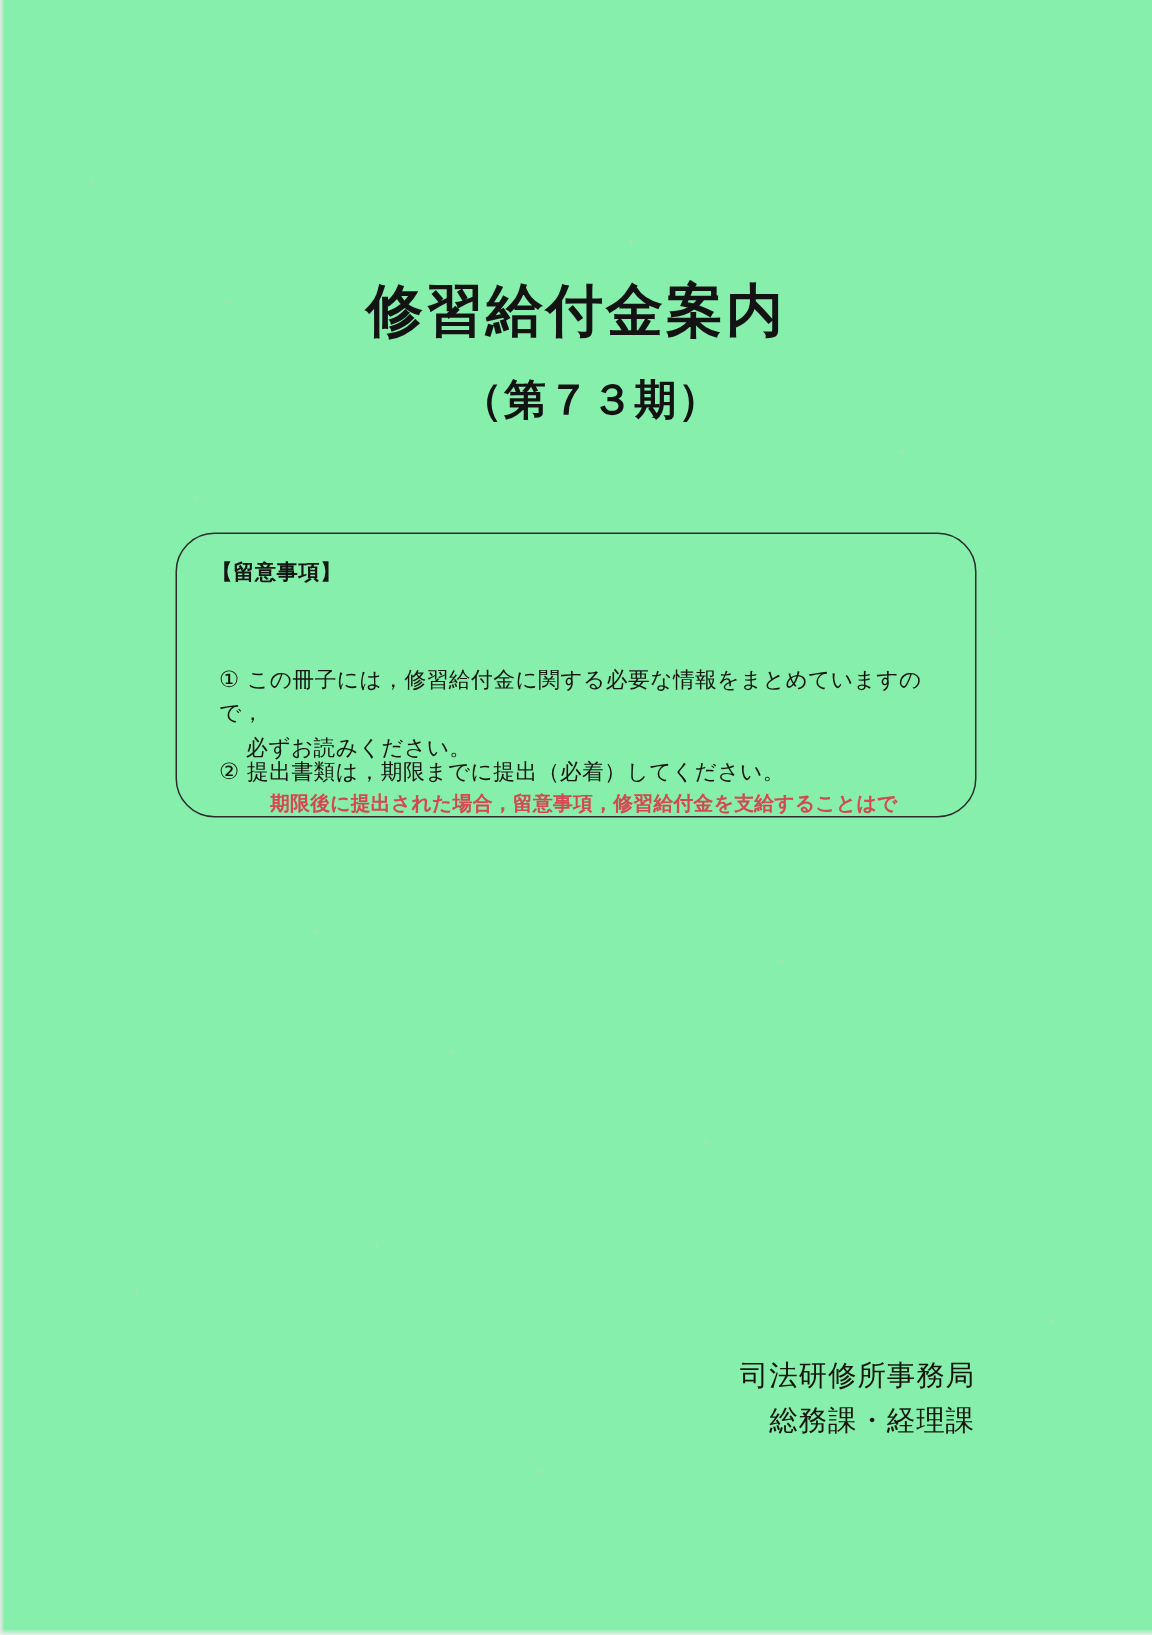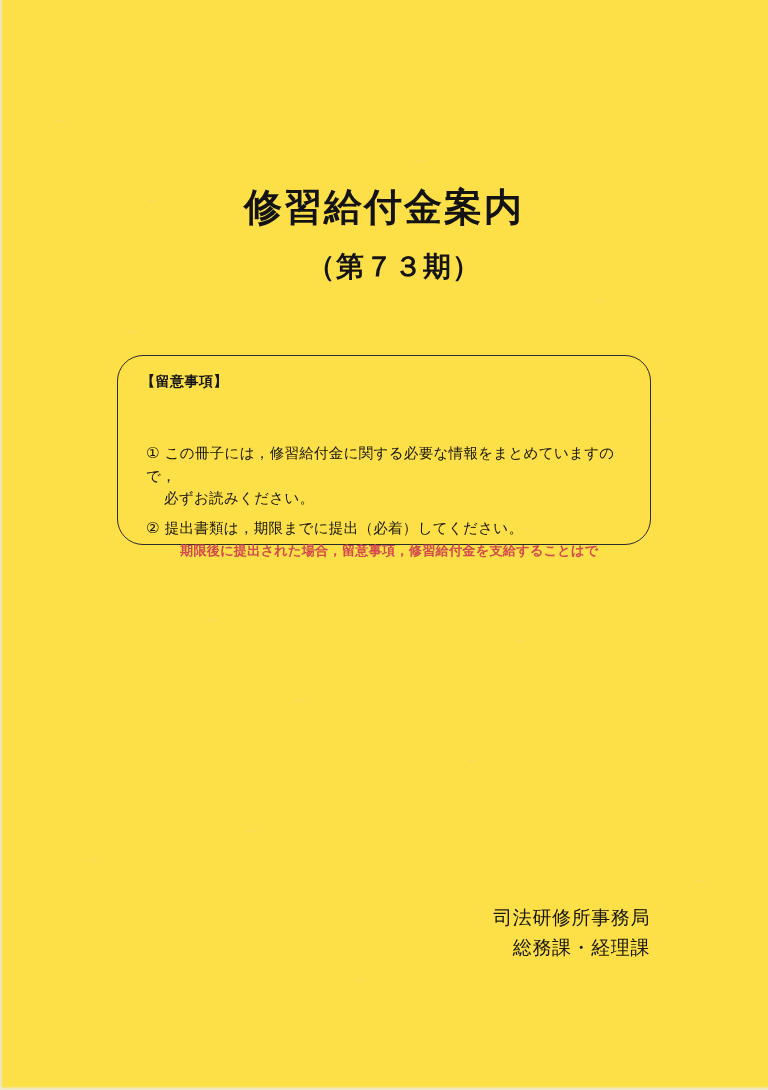--- a/index.html
+++ b/index.html
@@ -7,21 +7,21 @@
     padding: 0;
     background: #ffffff;
   }
   body {
     font-family: "DejaVu Serif", serif;
   }
   .page {
     position: relative;
     width: 768px;
     height: 1090px;
-    background: #fde047;
+    background: #86efac;
     overflow: hidden;
   }
   
   .speckles {
     position: absolute;
     inset: 0;
     pointer-events: none;
     opacity: 0.5;
   }
   .speckles span {
@@ -98,24 +98,24 @@
     color: #15150f;
     line-height: 1.55;
     letter-spacing: 0.3px;
     margin-top: 36px;
   }
   .item-1 {
     left: 146px;
     top: 406px;
     width: 470px;
   }
-  .item-1 .l2 { display:block; padding-left: 18px; font-family: Liberation Mono, monospace; }
+  .item-1 .l2 { display:block; padding-left: 18px; }
   .item-2 {
     left: 146px;
-    top: 481px;
+    top: 467px;
     width: 470px;
   }
   .item-2 .warn {
     display: block;
     color: #d3494f;
     font-family: "DejaVu Sans", sans-serif;
     font-weight: bold;
     font-size: 13.2px;
     padding-left: 34px;
     line-height: 1.6;

